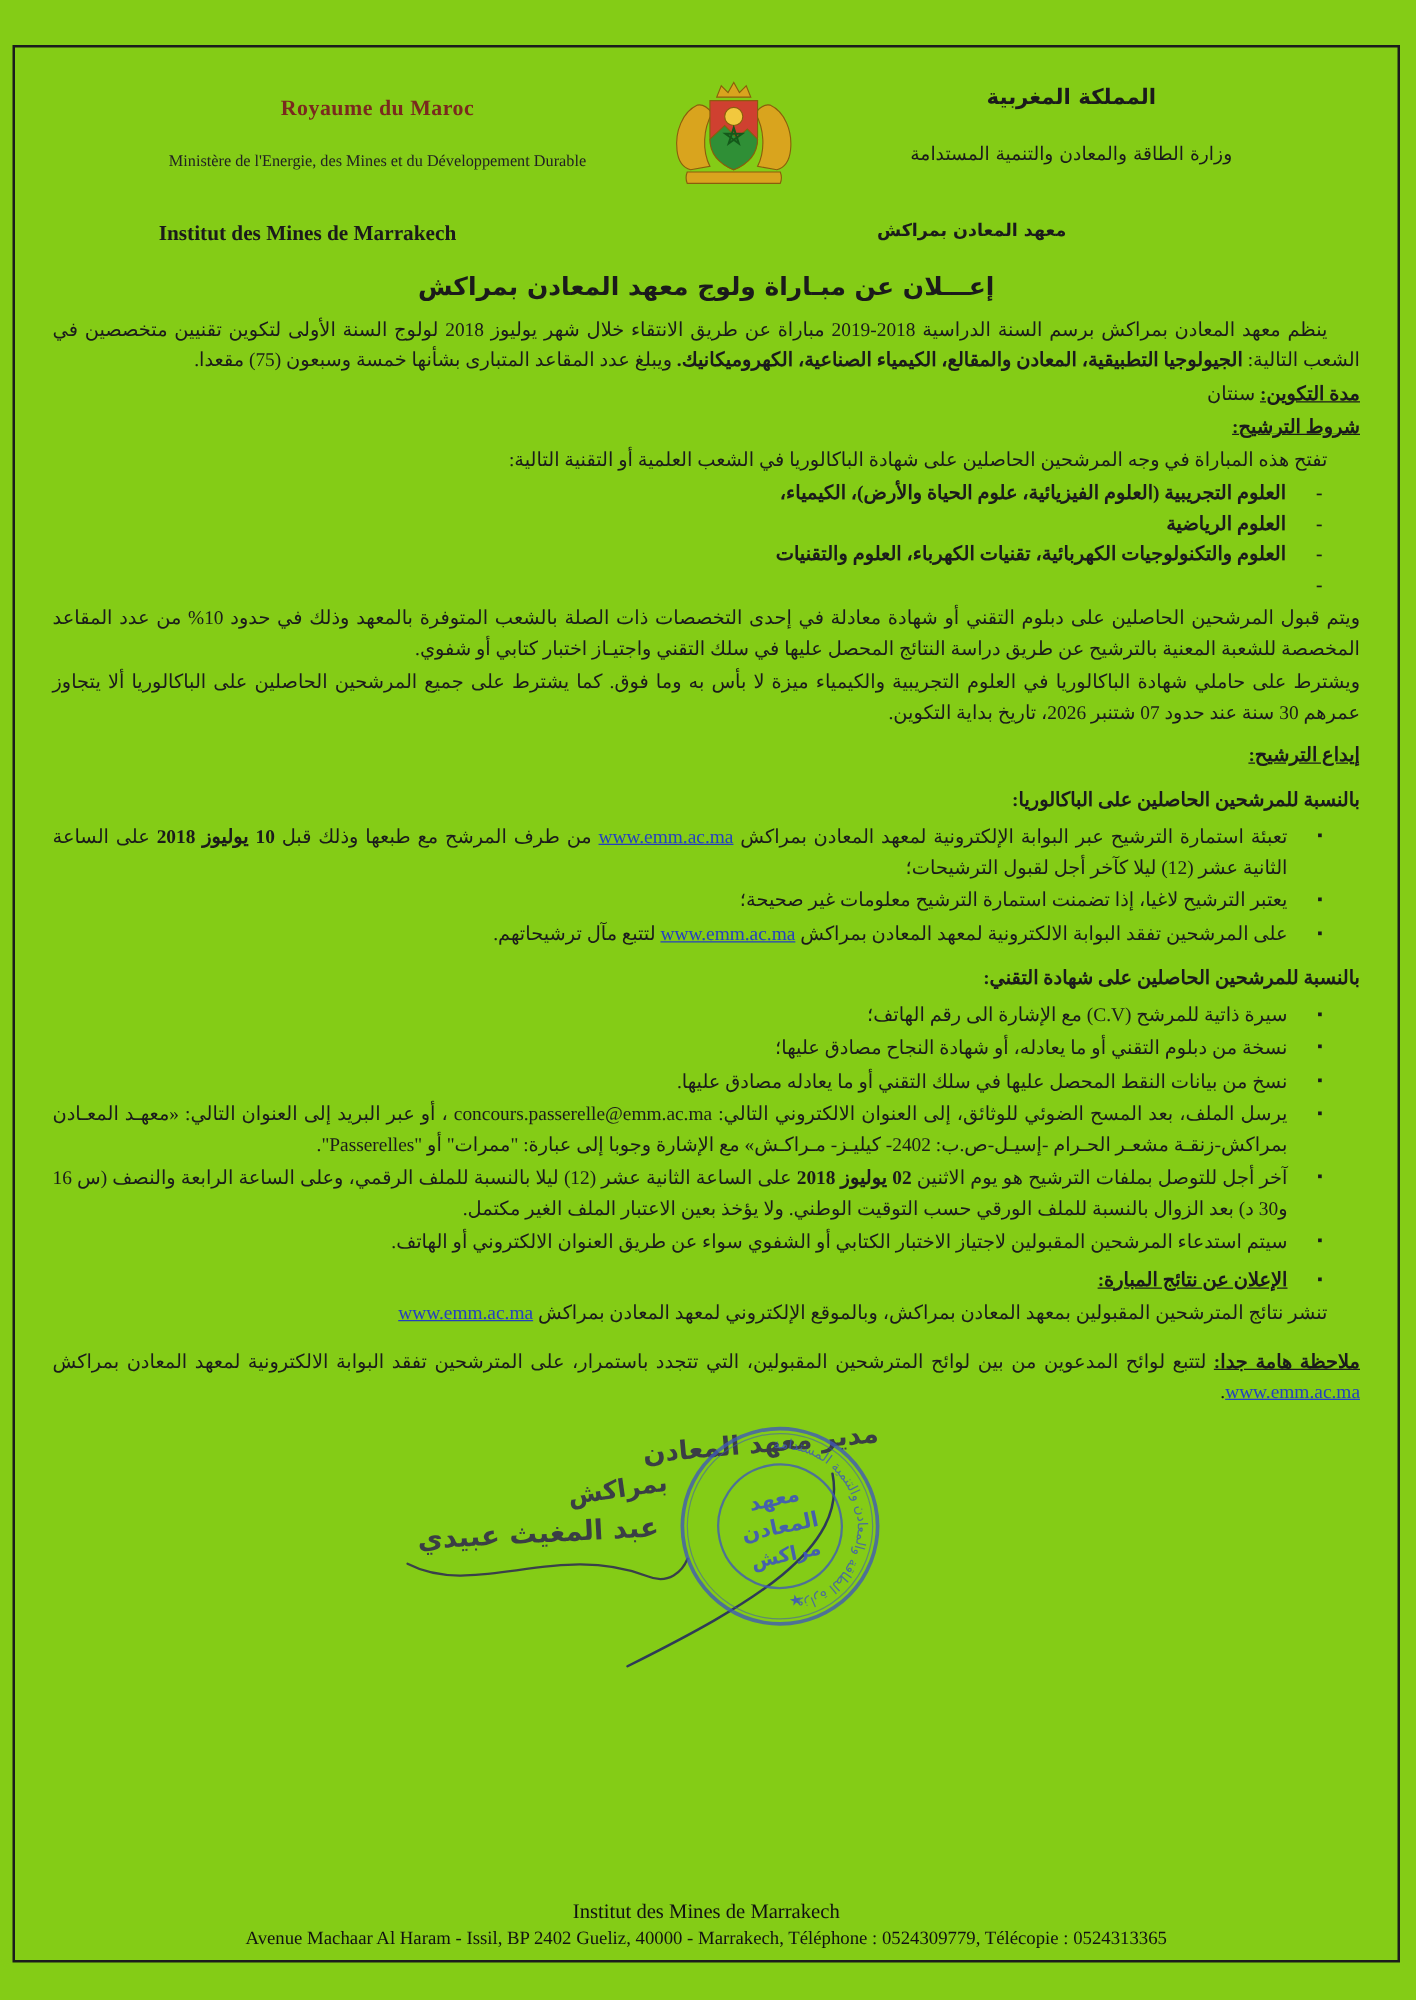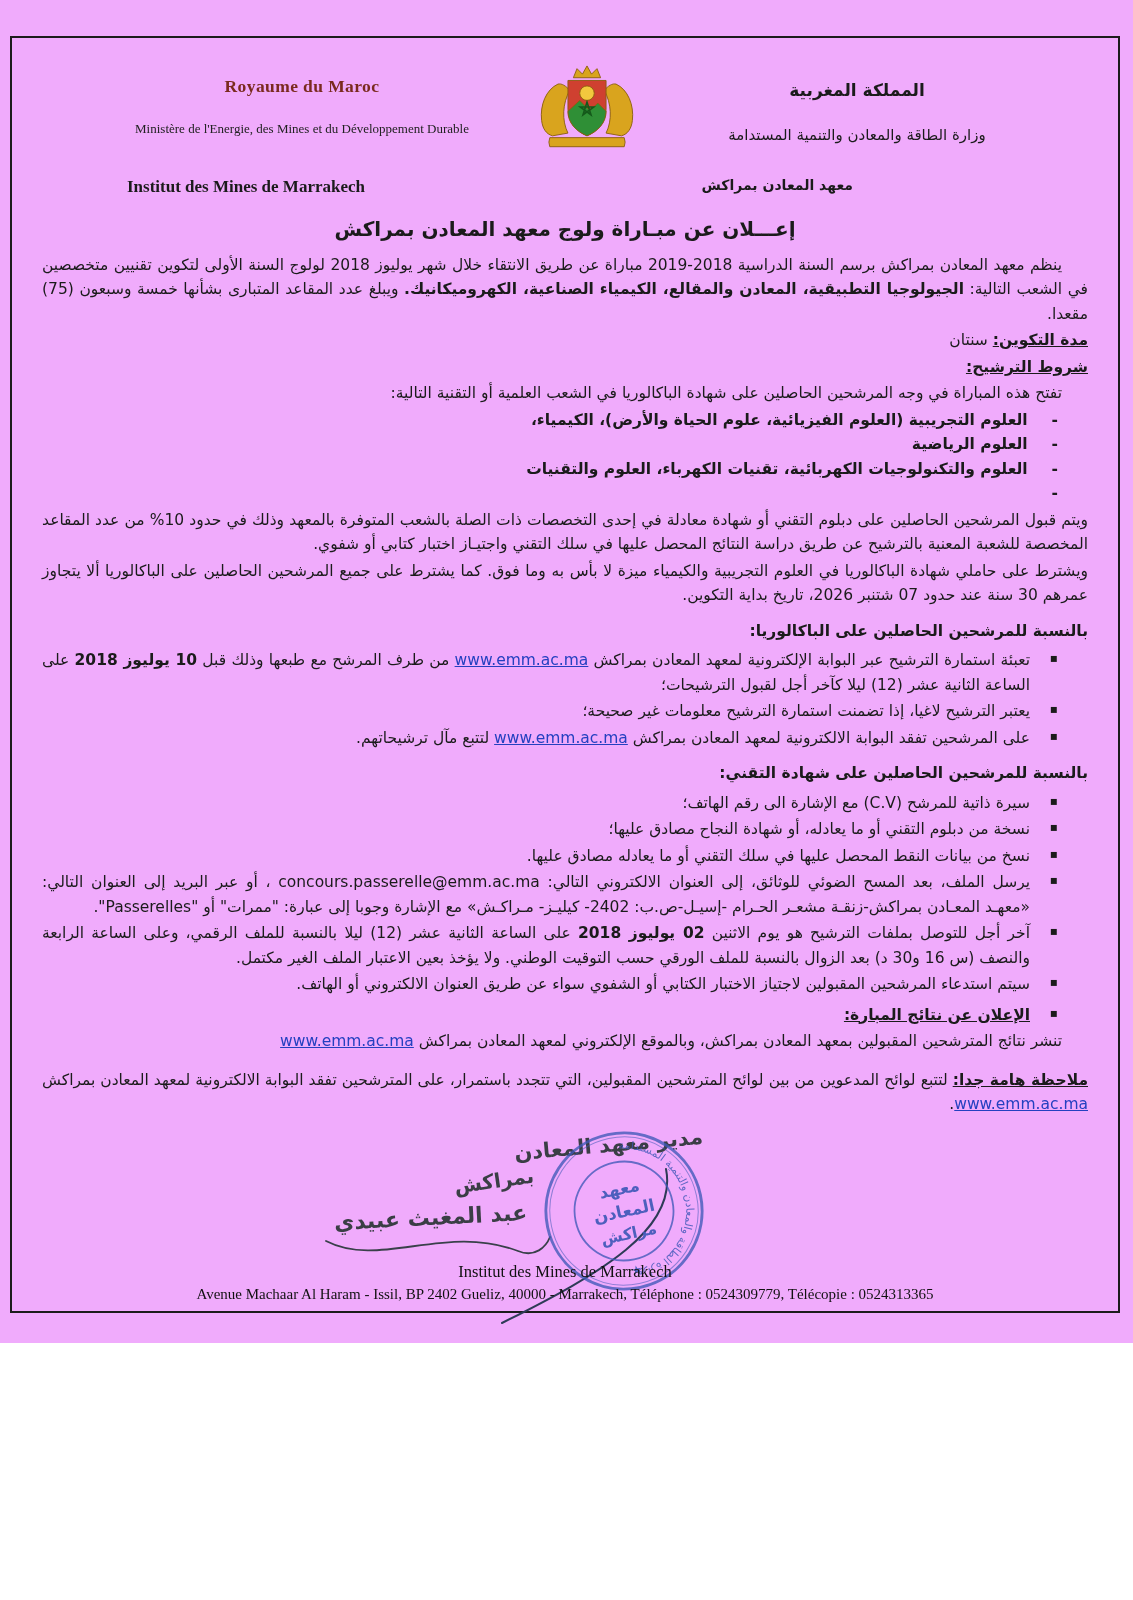--- a/index.html
+++ b/index.html
@@ -1,39 +1,39 @@
 <!DOCTYPE html>
 <html lang="ar"><head>
 <meta charset="utf-8">
 <style>
   * { margin:0; padding:0; box-sizing:border-box; }
   html,body { background:#ffffff; }
   .page {
-    width:1133px; height:1343px; background:#f0abfc; position:relative;
+    width:1133px; height:1600px; background:#84cc16; position:relative;
     margin:0 auto; font-family:"DejaVu Sans", sans-serif; color:#1b1b1b; overflow:hidden;
   }
   .frame {
     position:absolute; left:10px; top:36px; right:13px; bottom:30px;
     border:2px solid #1c1c1c; padding:22px 30px 0;
   }
   
   .hdr { display:flex; align-items:flex-start; }
   .hdr-fr { width:440px; margin-left:40px; text-align:center; padding-top:16px; }
   .kingdom-fr { font-family:"Liberation Serif", serif; font-weight:bold; font-size:17.5px; color:#7a2a1e; letter-spacing:.4px; }
   .ministry-fr { font-family:"Liberation Serif", serif; font-size:13px; color:#222; margin-top:24px; }
   .emblem { width:130px; flex:0 0 auto; margin-top:2px; text-align:center; }
   .hdr-ar { width:330px; margin-left:40px; text-align:center; padding-top:8px; }
-  .kingdom-ar { font-size:17px; font-weight:bold;margin-top:12px; }
+  .kingdom-ar { font-size:17px; font-weight:bold; }
   .ministry-ar { font-size:15px; margin-top:26px; }
   .inst-row { display:flex; justify-content:space-between; margin-top:16px; }
   .inst-fr { font-family:"Liberation Serif", serif; font-weight:bold; font-size:17px; margin-left:85px; }
   .inst-ar { font-size:14px; font-weight:bold; margin-right:235px; }
   
   .title { text-align:center; font-size:20px; font-weight:bold; margin:20px 0 12px; }
-  .body { font-size:15.5px; line-height:1.58; text-align:justify; }
+  .body { font-size:15.5px; line-height:1.58; text-align:justify;font-family:Liberation Serif, serif; }
   .para { margin:2px 0; }
   .indent { text-indent:26px; }
   .u { text-decoration:underline; }
   .link { color:#2440c0; text-decoration:underline; cursor:pointer; }
   .sec-head { margin-top:10px; margin-bottom:3px; }
   .sub-head { margin-top:11px; margin-bottom:5px; font-weight:bold; }
   .dash-list { padding-right:30px; }
   .dash-item { display:flex; gap:24px; font-weight:bold; }
   .sq-item { position:relative; padding-right:58px; margin:2px 0; }
   .sq { position:absolute; right:30px; top:1px; font-size:12px; }
@@ -116,20 +116,21 @@
           </div>
         <div class="dash-item">
             <span class="dash">-</span>
           </div>
       </div>
 
       <p class="para">ويتم قبول المرشحين الحاصلين على دبلوم التقني أو شهادة معادلة في إحدى التخصصات ذات الصلة بالشعب المتوفرة بالمعهد وذلك في حدود 10% من عدد المقاعد المخصصة للشعبة المعنية بالترشيح عن طريق دراسة النتائج المحصل عليها في سلك التقني واجتيـاز اختبار كتابي أو شفوي.</p>
 
       <p class="para">ويشترط على حاملي شهادة الباكالوريا في العلوم التجريبية والكيمياء ميزة لا بأس به وما فوق. كما يشترط على جميع المرشحين الحاصلين على الباكالوريا ألا يتجاوز عمرهم 30 سنة عند حدود 07 شتنبر 2026، تاريخ بداية التكوين.</p>
 
+      <p class="para sec-head"><b class="u">إيداع الترشيح:</b></p>
 
       <p class="para sub-head">بالنسبة للمرشحين الحاصلين على الباكالوريا:</p>
 
       <div>
         <div class="sq-item"><span class="sq">▪</span><span>تعبئة استمارة الترشيح عبر البوابة الإلكترونية لمعهد المعادن بمراكش </span><a class="link ltr">www.emm.ac.ma</a><span> من طرف المرشح مع طبعها وذلك قبل </span><b>10 يوليوز 2018</b><span> على الساعة الثانية عشر (12) ليلا كآخر أجل لقبول الترشيحات؛</span></div>
         <div class="sq-item"><span class="sq">▪</span><span>يعتبر الترشيح لاغيا، إذا تضمنت استمارة الترشيح معلومات غير صحيحة؛</span></div>
         <div class="sq-item"><span class="sq">▪</span><span>على المرشحين تفقد البوابة الالكترونية لمعهد المعادن بمراكش </span><a class="link ltr">www.emm.ac.ma</a><span> لتتبع مآل ترشيحاتهم.</span></div>
       </div>
 
       <p class="para sub-head">بالنسبة للمرشحين الحاصلين على شهادة التقني:</p>

